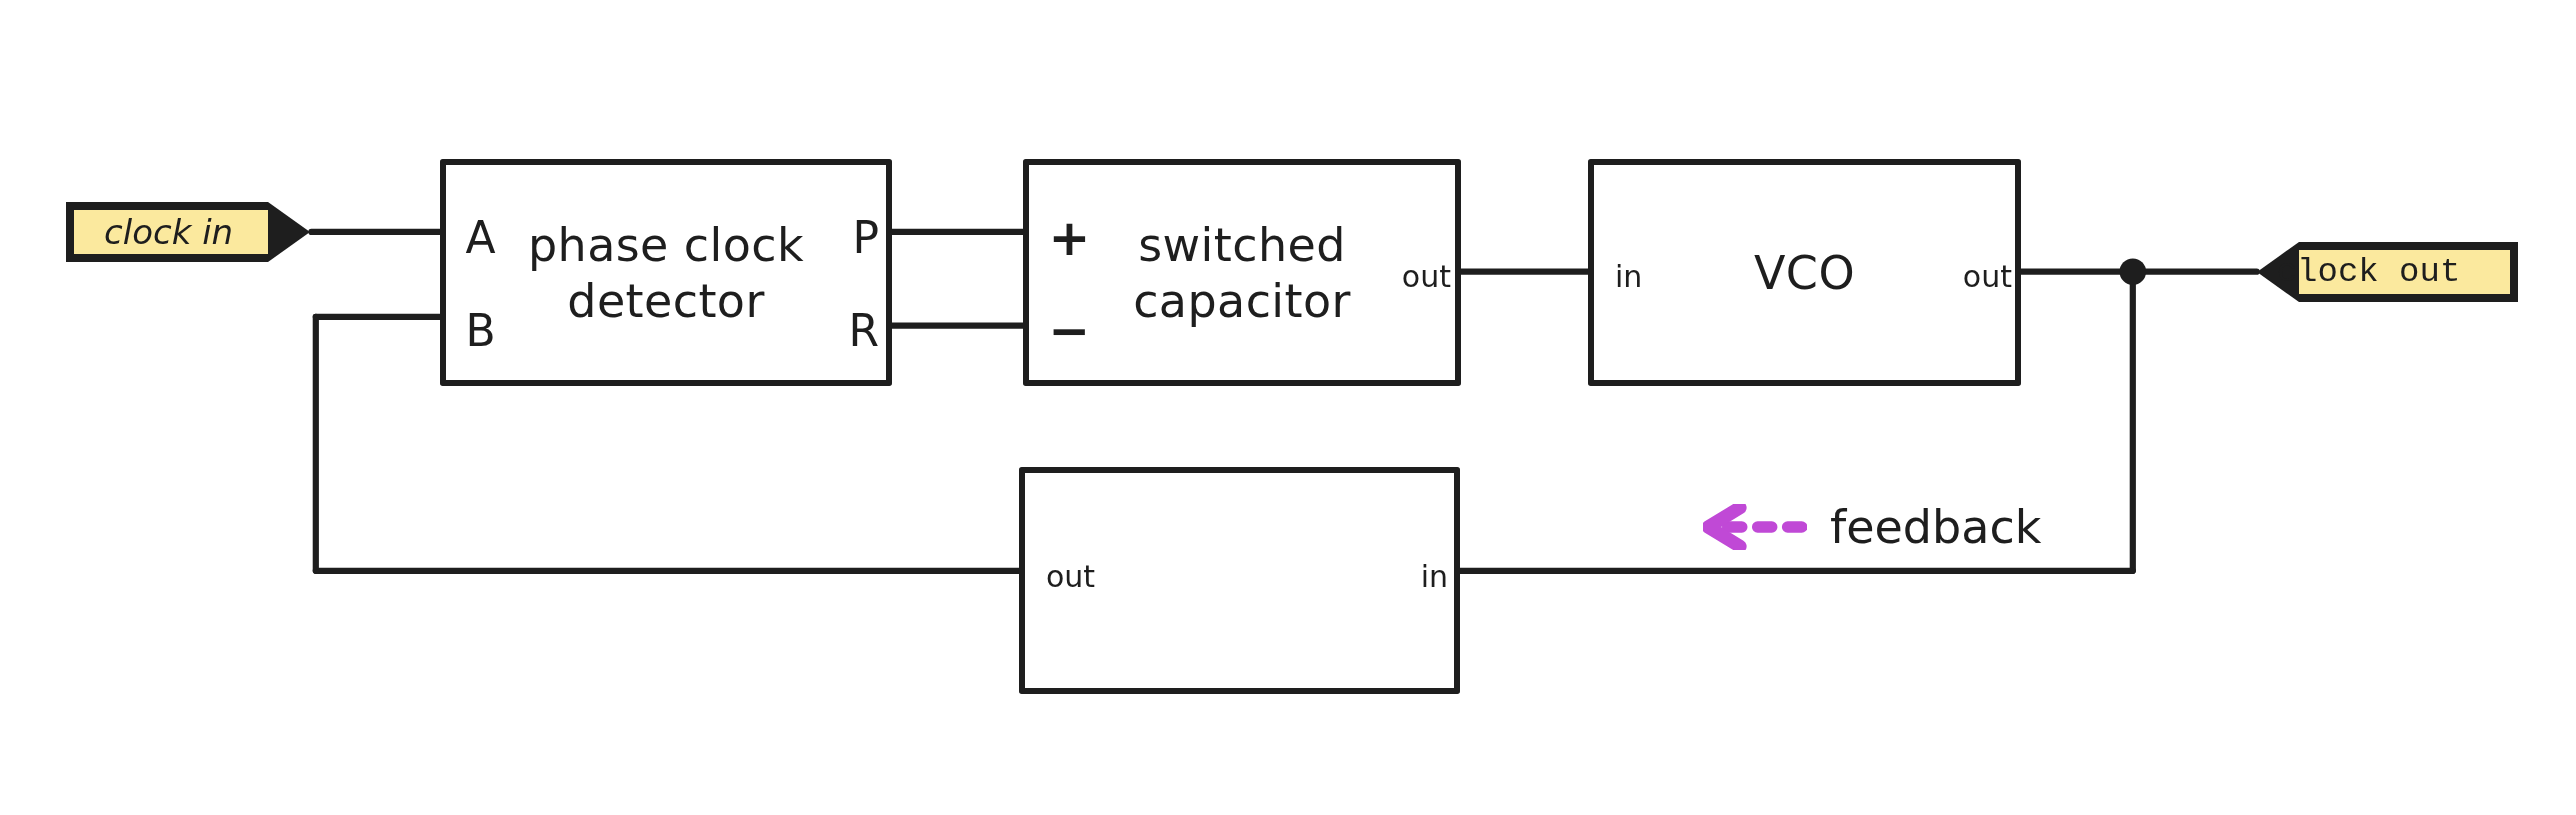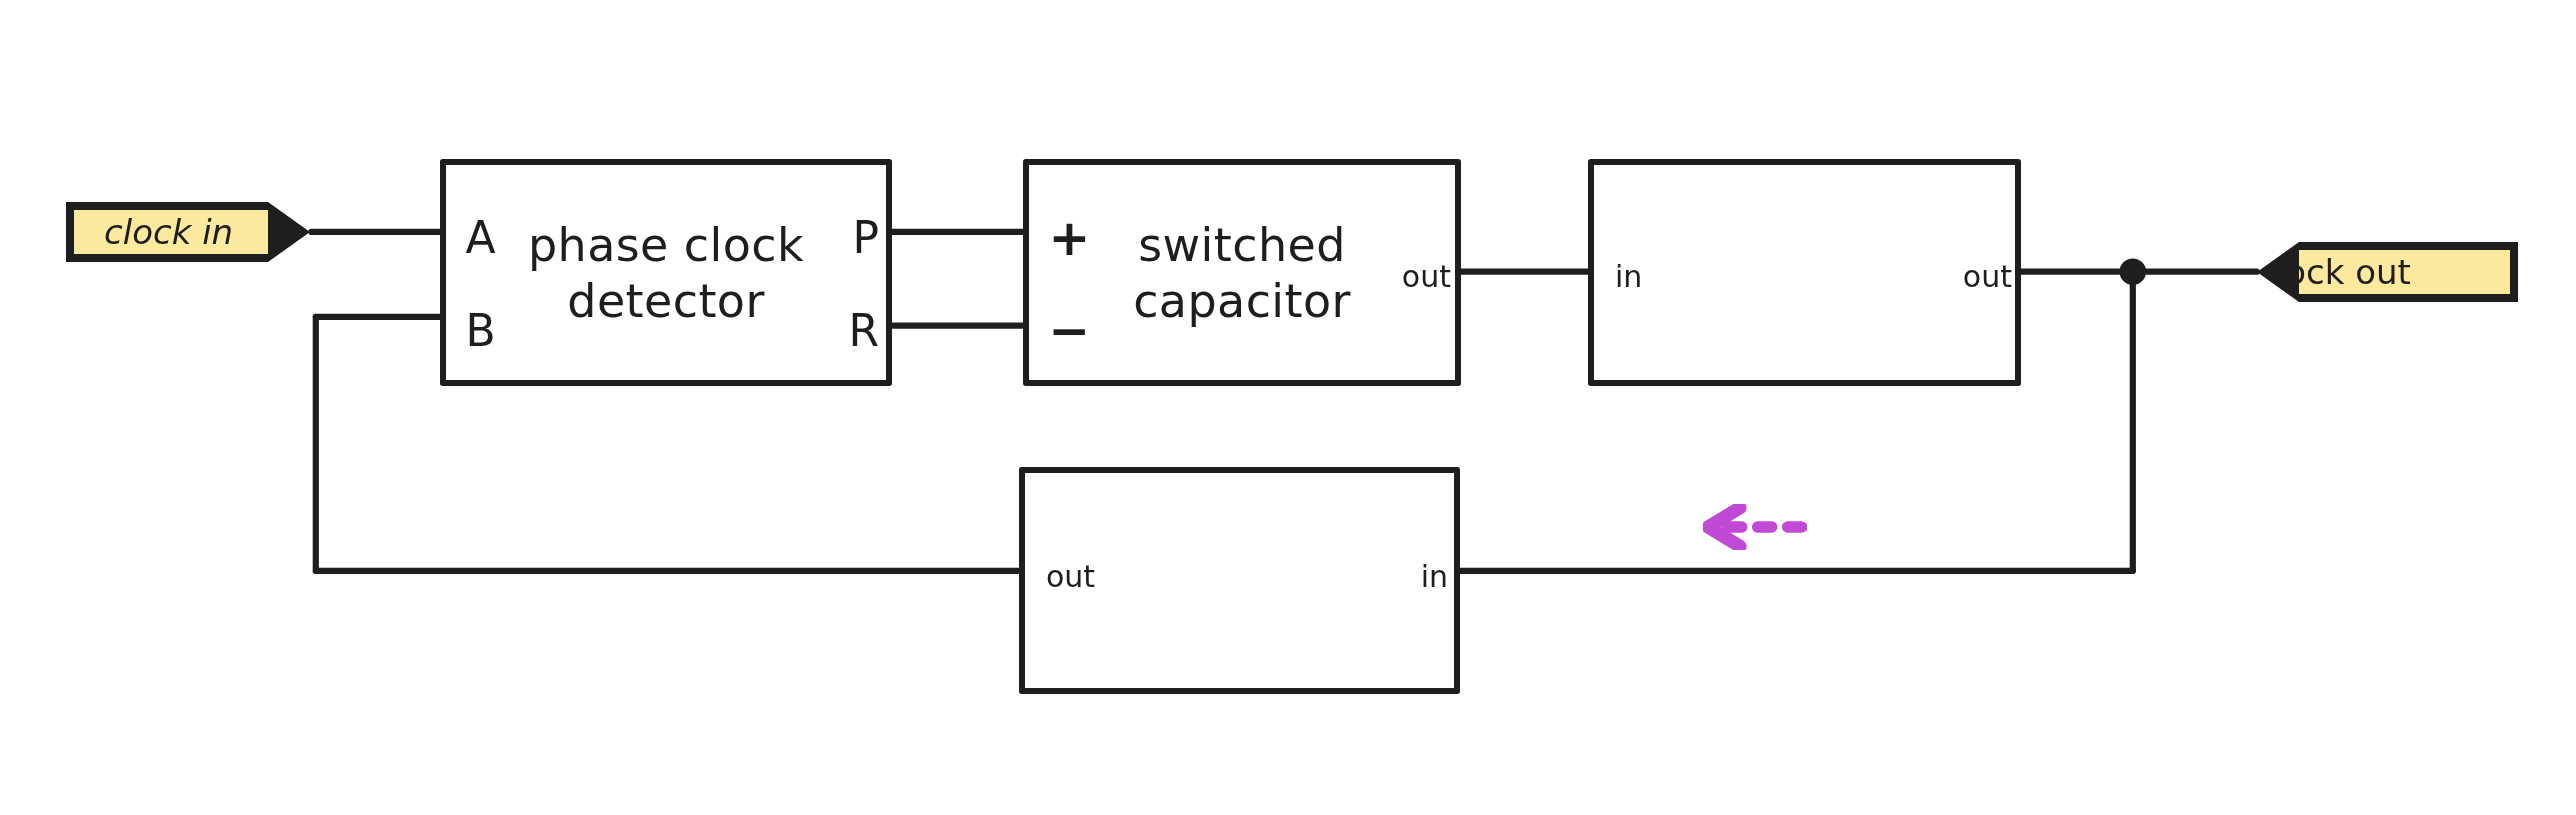--- a/index.html
+++ b/index.html
@@ -80,28 +80,29 @@
     justify-content: flex-start;
     padding-left: 30px;
     border: 8px solid #1e1e1e;
     border-right: none;
     clip-path: polygon(0 0, calc(100% - 42px) 0, 100% 50%, calc(100% - 42px) 100%, 0 100%);
     background:
       linear-gradient(#1e1e1e,#1e1e1e) no-repeat right 0 top 0 / 42px 100%,
       #fbe99e;
   }
   .flag-out {
-    justify-content: flex-start;
+    justify-content: center;
     padding-right: 30px;
     border: 8px solid #1e1e1e;
     border-left: none;
     clip-path: polygon(42px 0, 100% 0, 100% 100%, 42px 100%, 0 50%);
     background:
       linear-gradient(#1e1e1e,#1e1e1e) no-repeat left 0 top 0 / 42px 100%,
       #fbe99e;
+    font-family: Liberation Mono, monospace;
   }
   .flag-label {
     position: relative;
     z-index: 2;
   }
 
   .annotation {
     position: absolute;
     display: flex;
     align-items: center;
@@ -160,20 +161,21 @@
 
   <div class="block" style="left:1023px; top:159px; width:438px; height:227px;">
     <div class="block-title">switched
 capacitor</div>
     <span class="port port-sym port-left" style="left:19.5px; top:73px;">+</span>
     <span class="port port-sym port-left" style="left:19.5px; top:166px;">−</span>
     <span class="port port-md port-right" style="left:422px; top:112px;">out</span>
   </div>
 
   <div class="block" style="left:1588px; top:159px; width:433px; height:227px;">
+    <div class="block-title">VCO</div>
     <span class="port port-md port-left" style="left:21px; top:112px;">in</span>
     <span class="port port-md port-right" style="left:418px; top:112px;">out</span>
   </div>
 
   <div class="flag flag-out" style="left:2257px; top:242px; width:261px; height:60px;">
     <span class="flag-label">clock out</span>
   </div>
 
   <div class="block" style="left:1019px; top:467px; width:441px; height:227px;">
     <span class="port port-md port-left" style="left:21px; top:104px;">out</span>
@@ -184,16 +186,17 @@
     <span style="display:inline-block; width:104px; height:46px;">
       <svg width="104" height="46" viewBox="0 0 118 52" fill="none">
         <g stroke="#c049d6" stroke-width="13" stroke-linecap="round">
           <line x1="112" y1="26" x2="96" y2="26"></line>
           <line x1="78" y1="26" x2="62" y2="26"></line>
           <line x1="44" y1="26" x2="28" y2="26"></line>
         </g>
         <path d="M 42 4 L 6 26 L 42 48" fill="none" stroke="#c049d6" stroke-width="15" stroke-linecap="round" stroke-linejoin="round"></path>
       </svg>
     </span>
+    <span class="annotation-text">feedback</span>
   </div>
 
 </div>
 
 
 </body></html>

